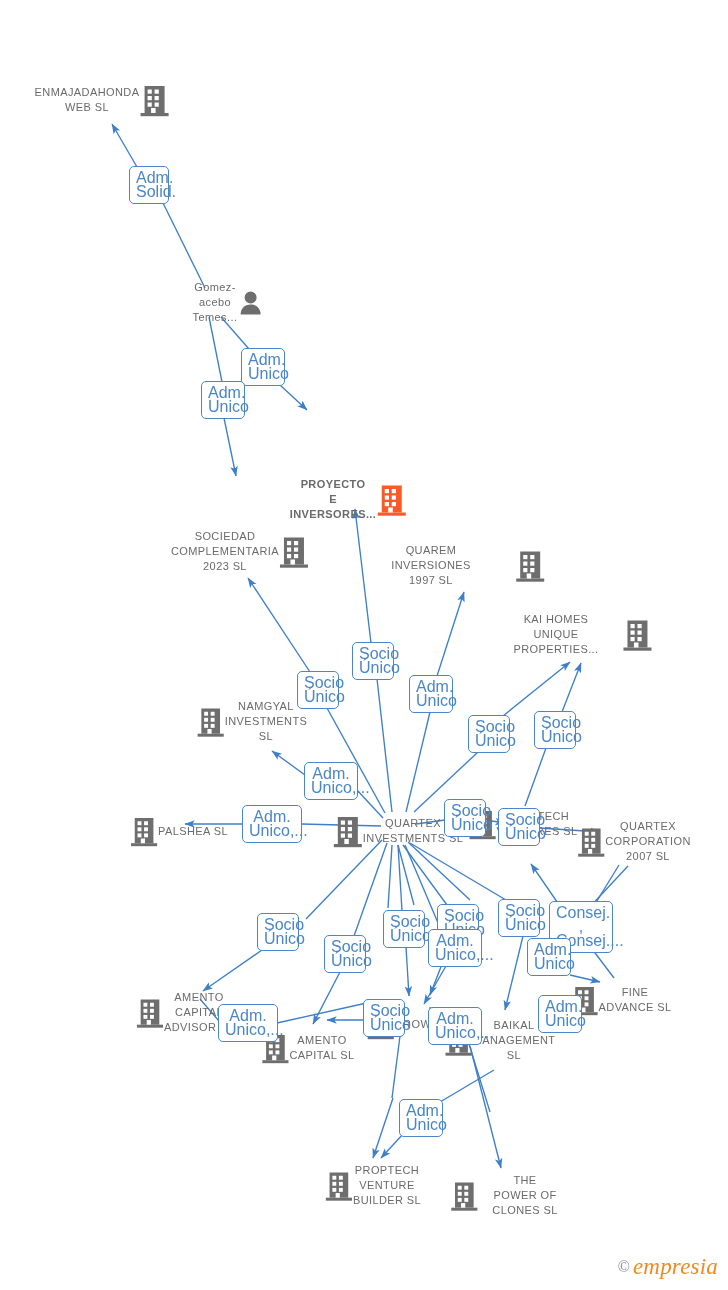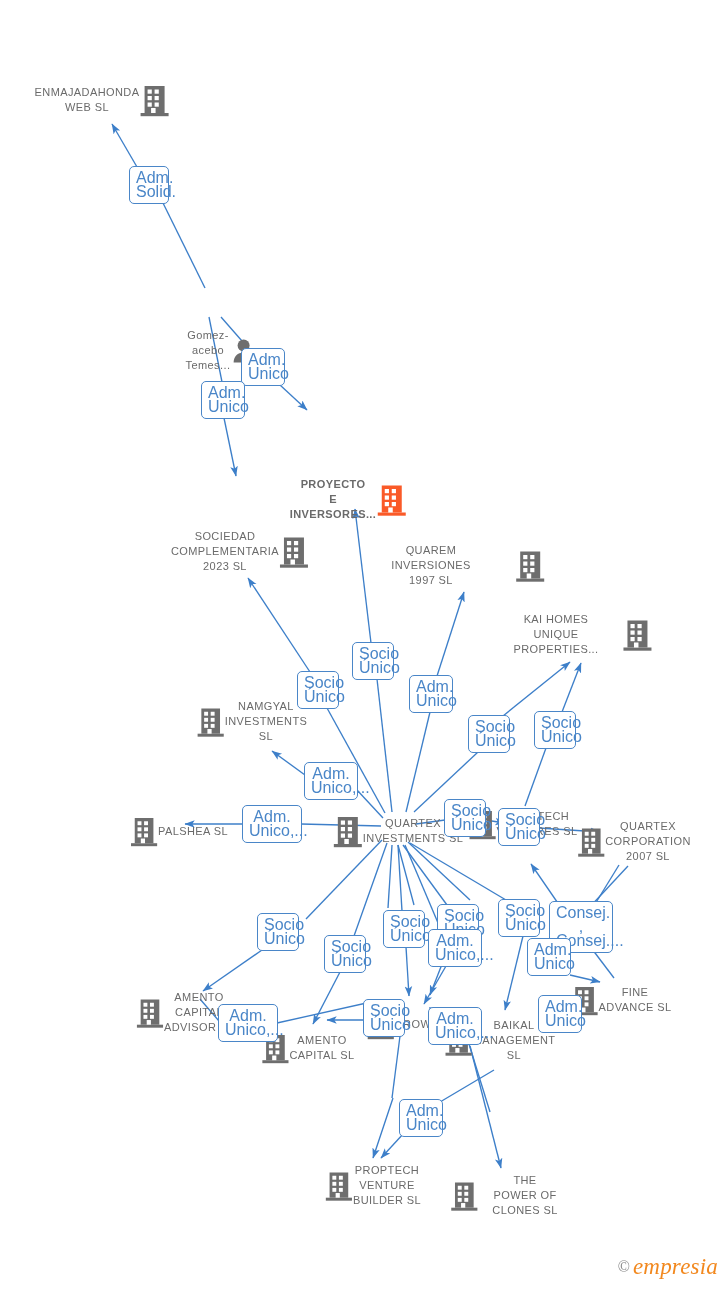--- a/index.html
+++ b/index.html
@@ -192,21 +192,21 @@
             <rect x="8" y="11" width="4.2" height="4.2"></rect>
             <rect x="15" y="11" width="4.2" height="4.2"></rect>
             <rect x="8" y="17.5" width="4.2" height="4.2"></rect>
             <rect x="15" y="17.5" width="4.2" height="4.2"></rect>
             <rect x="11.5" y="23" width="4.5" height="5"></rect>
           </g>
         </svg>
     </div>
   </div>
 
-  <div class="node" style="left:221px; top:302px;margin-top:48px;">
+  <div class="node" style="left:228px; top:302px;">
     <div class="node-label">Gomez-
 acebo
 Temes...</div>
     <div class="node-icon">
       <svg width="26" height="26" viewBox="0 0 26 26">
           <g fill="#6e6e6e">
             <circle cx="13" cy="7" r="6"></circle>
             <path d="M13,14 C19,14 23,18 23,24 L3,24 C3,18 7,14 13,14 Z"></path>
           </g>
         </svg>

